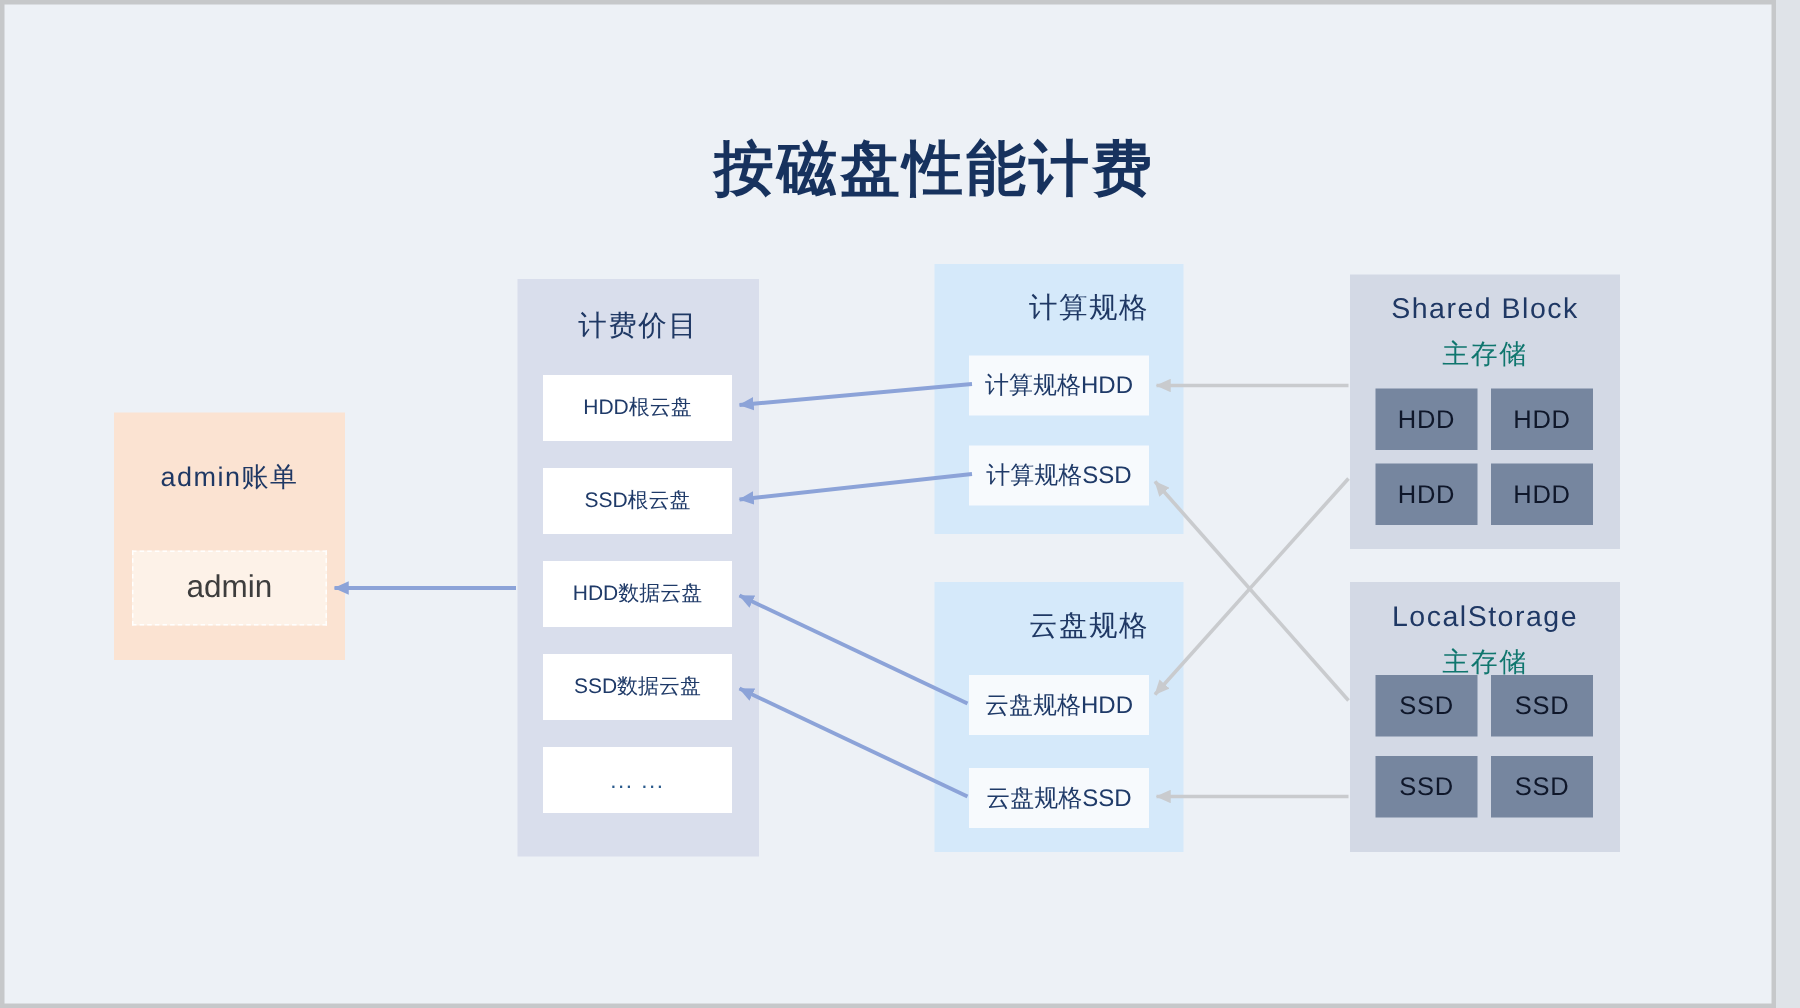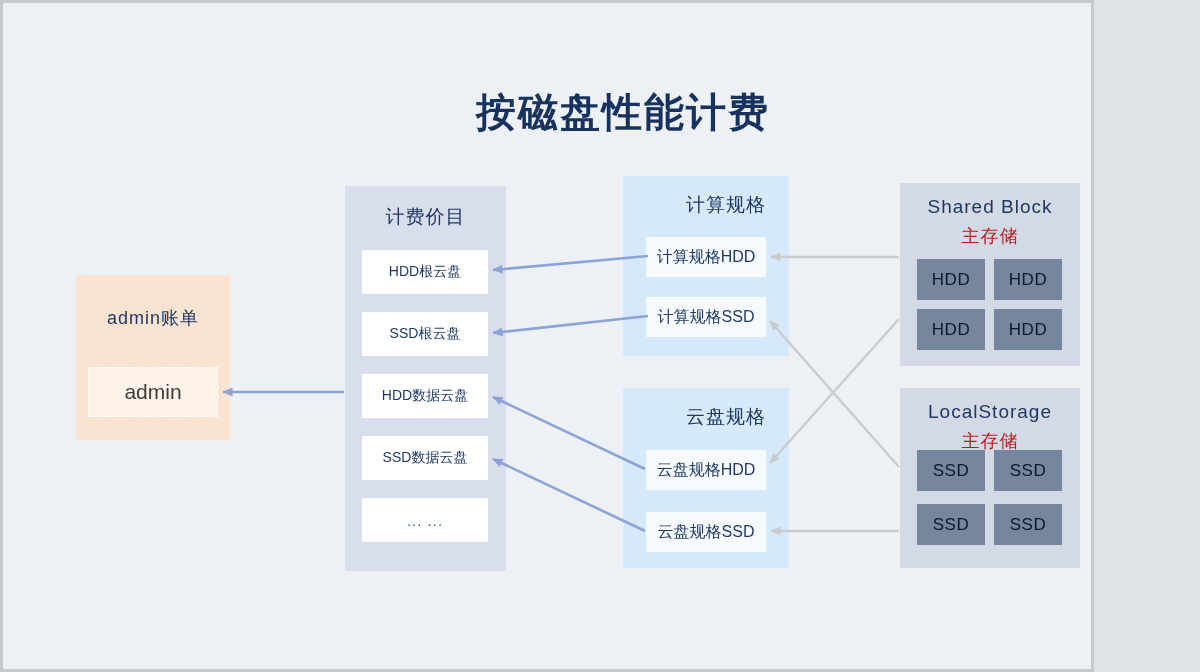--- a/index.html
+++ b/index.html
@@ -1,29 +1,29 @@
 <!DOCTYPE html>
 <html><head>
 <meta charset="utf-8">
 <style>
   html,body{margin:0;padding:0;background:#dfe3e8;font-family:"Liberation Sans","DejaVu Sans",sans-serif;}
   .canvas{
-    position:relative;width:1094px;height:672px;box-sizing:border-box;
+    position:relative;width:1184px;height:672px;box-sizing:border-box;
     background:#edf1f6;border:3px solid #c6c8ca;overflow:hidden;
   }
   .page-title{
     position:absolute;top:82px;left:620px;transform:translateX(-50%);
     font-size:40px;font-weight:bold;color:#17325e;white-space:nowrap;letter-spacing:2px;
   }
   .panel{position:absolute;box-sizing:border-box;}
   .panel-title{
     text-align:center;color:#1f3864;font-size:19px;letter-spacing:1px;
   }
   .panel-subtitle{
-    text-align:center;color:#b91c1c;font-size:18px;letter-spacing:1px;margin-top:6px;
+    text-align:center;color:#0f766e;font-size:18px;letter-spacing:1px;margin-top:6px;
   }
   
   .admin-panel{left:73px;top:272px;width:154px;height:165px;background:#fbe3d2;}
   .admin-panel .panel-title{margin-top:31px;font-size:18px;}
   .admin-inner{
     position:absolute;left:12px;top:92px;width:130px;height:50px;
     background:#fdf2e8;border:1px dashed rgba(255,255,255,0.95);box-sizing:border-box;
     display:flex;align-items:center;justify-content:center;
     color:#3d3d3d;font-size:21px;
   }

